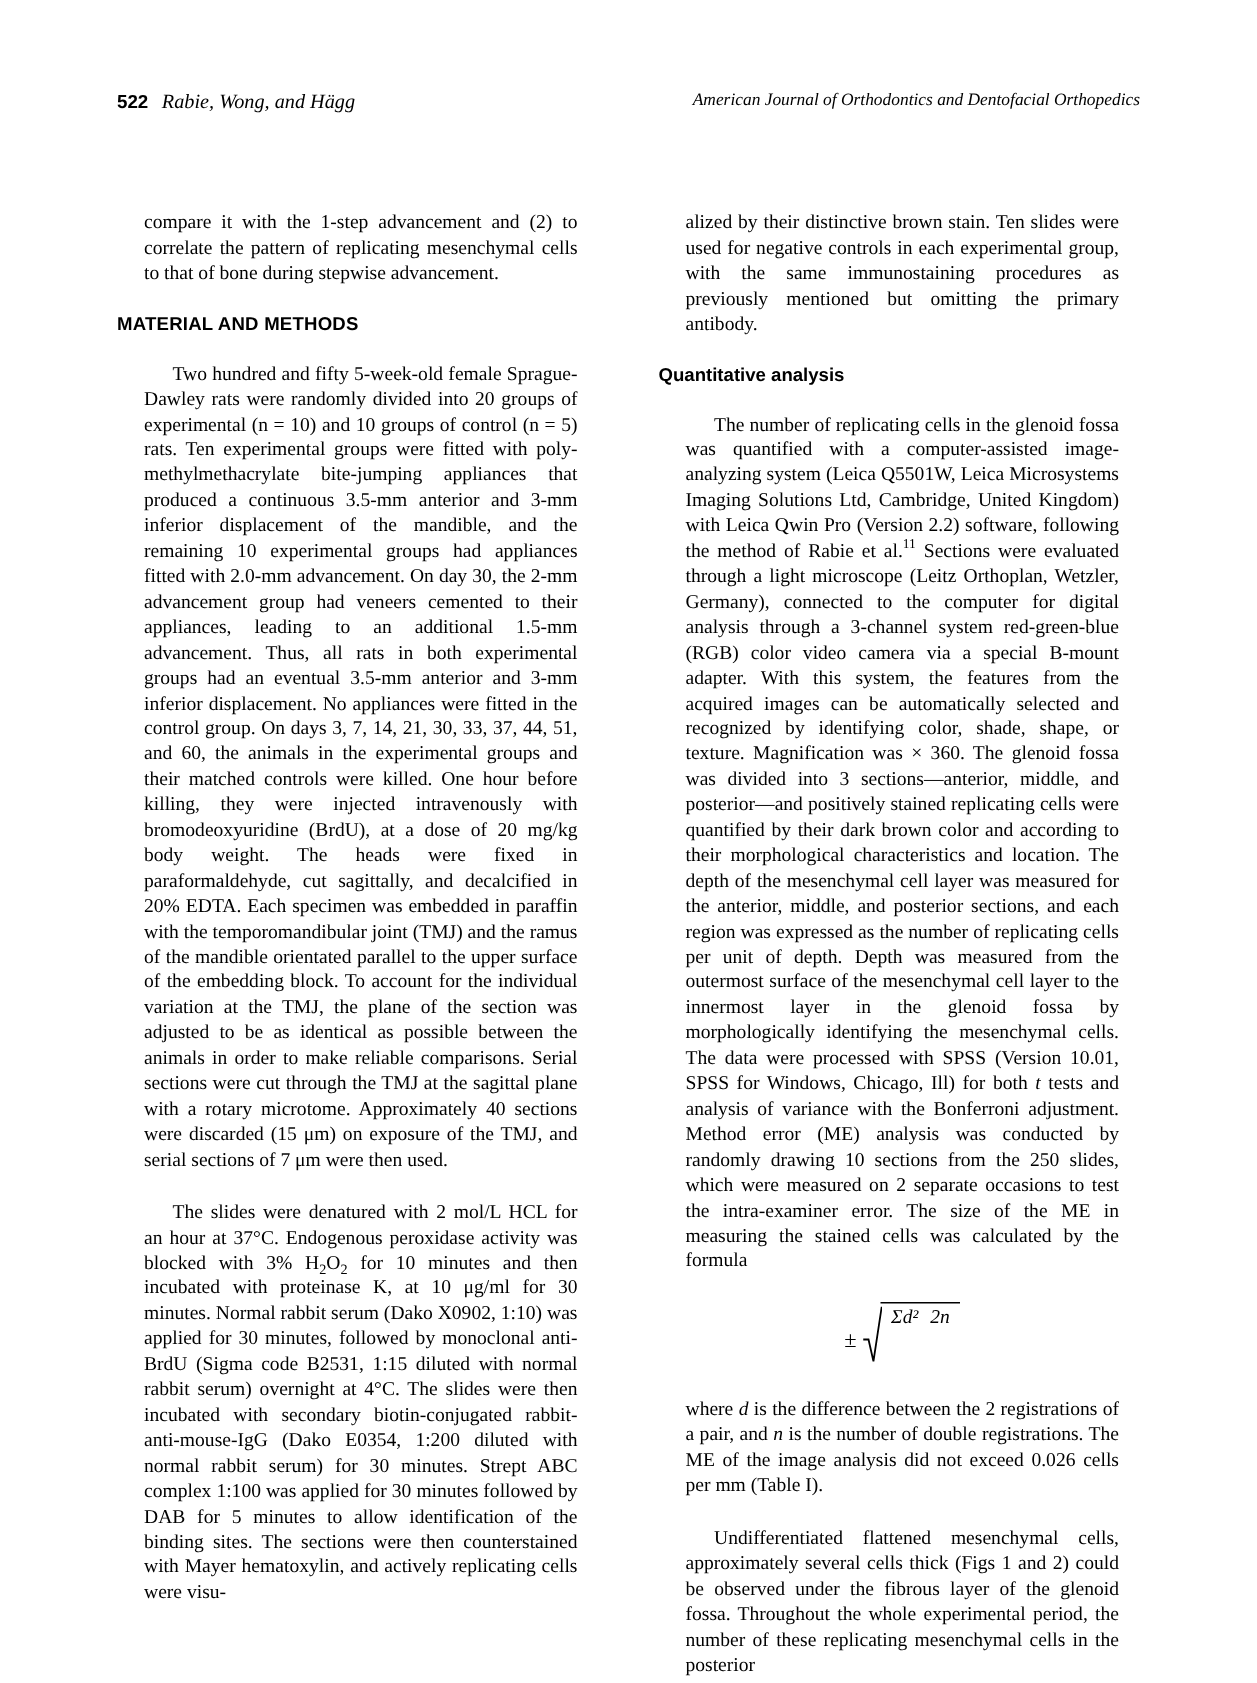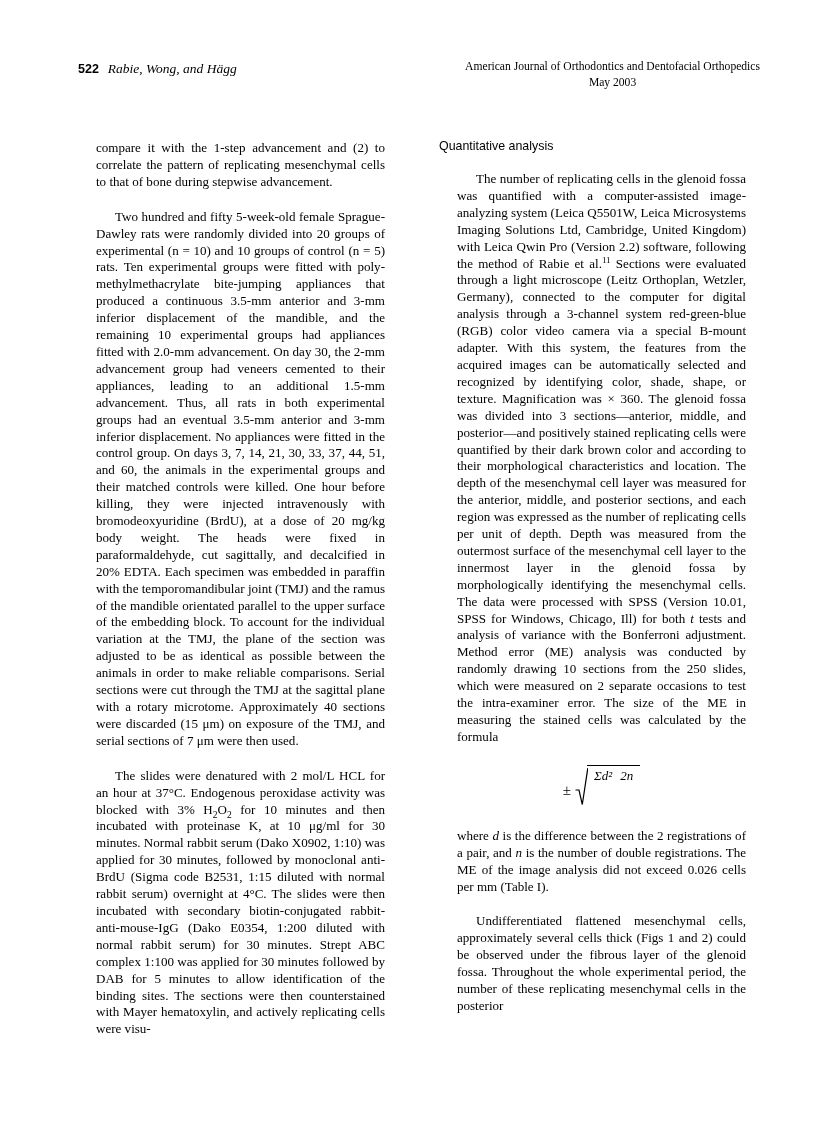--- a/index.html
+++ b/index.html
@@ -40,21 +40,22 @@
   }
   .rh-authors {
     font-style: italic;
     font-size: 13.5px;
     margin-left: 9px;
   }
   .rh-right {
     position: absolute;
     right: 0;
     top: 0;
-    text-align: center;
+    text-align: left;
+    font-style: italic;
     font-size: 11.6px;
     line-height: 15.5px;
   }
   .rh-right div { white-space: nowrap; }
 
   
   .columns {
     position: absolute;
     top: 122px;
     left: 78px;
@@ -81,21 +82,21 @@
   h2.section {
     font-family: "Liberation Sans", "DejaVu Sans", sans-serif;
     font-weight: bold;
     font-size: 12.4px;
     margin: 17px 0 8px 0;
     line-height: 14px;
     letter-spacing: 0.15px;
   }
   h3.subsection {
     font-family: "Liberation Sans", "DejaVu Sans", sans-serif;
-    font-weight: normal;
+    font-weight: bold;
     font-size: 12.4px;
     margin: 17px 0 8px 0;
     line-height: 14px;
   }
   .gap-before { margin-top: 15px; }
 
   sup.ref {
     font-size: 9px;
     vertical-align: super;
     line-height: 0;
@@ -148,40 +149,41 @@
 <body>
 
 <div class="page">
 
   <div class="running-head">
     <div class="rh-left">
       <span class="rh-pageno">522</span><span class="rh-authors">Rabie, Wong, and Hägg</span>
     </div>
     <div class="rh-right">
       <div>American Journal of Orthodontics and Dentofacial Orthopedics</div>
-      <div>May 2003</div>
     </div>
   </div>
 
   <div class="columns">
 
     <div class="col col-left">
 
       <p class="body">compare it with the 1-step advancement and (2) to correlate the pattern of replicating mesenchymal cells to that of bone during stepwise advancement.</p>
 
+      <h2 class="section">MATERIAL AND METHODS</h2>
 
       <p class="body indent">Two hundred and fifty 5-week-old female Sprague-Dawley rats were randomly divided into 20 groups of experimental (n = 10) and 10 groups of control (n = 5) rats. Ten experimental groups were fitted with poly-methylmethacrylate bite-jumping appliances that produced a continuous 3.5-mm anterior and 3-mm inferior displacement of the mandible, and the remaining 10 experimental groups had appliances fitted with 2.0-mm advancement. On day 30, the 2-mm advancement group had veneers cemented to their appliances, leading to an additional 1.5-mm advancement. Thus, all rats in both experimental groups had an eventual 3.5-mm anterior and 3-mm inferior displacement. No appliances were fitted in the control group. On days 3, 7, 14, 21, 30, 33, 37, 44, 51, and 60, the animals in the experimental groups and their matched controls were killed. One hour before killing, they were injected intravenously with bromodeoxyuridine (BrdU), at a dose of 20 mg/kg body weight. The heads were fixed in paraformaldehyde, cut sagittally, and decalcified in 20% EDTA. Each specimen was embedded in paraffin with the temporomandibular joint (TMJ) and the ramus of the mandible orientated parallel to the upper surface of the embedding block. To account for the individual variation at the TMJ, the plane of the section was adjusted to be as identical as possible between the animals in order to make reliable comparisons. Serial sections were cut through the TMJ at the sagittal plane with a rotary microtome. Approximately 40 sections were discarded (15 μm) on exposure of the TMJ, and serial sections of 7 μm were then used.</p>
 
 
       <p class="body indent"><span>The slides were denatured with 2 mol/L HCL for an hour at 37°C. Endogenous peroxidase activity was blocked with 3% H</span><sub class="chem">2</sub><span>O</span><sub class="chem">2</sub><span> for 10 minutes and then incubated with proteinase K, at 10 μg/ml for 30 minutes. Normal rabbit serum (Dako X0902, 1:10) was applied for 30 minutes, followed by monoclonal anti-BrdU (Sigma code B2531, 1:15 diluted with normal rabbit serum) overnight at 4°C. The slides were then incubated with secondary biotin-conjugated rabbit-anti-mouse-IgG (Dako E0354, 1:200 diluted with normal rabbit serum) for 30 minutes. Strept ABC complex 1:100 was applied for 30 minutes followed by DAB for 5 minutes to allow identification of the binding sites. The sections were then counterstained with Mayer hematoxylin, and actively replicating cells were visu-</span></p>
 
     </div>
 
     <div class="col col-right">
 
+      <p class="body">alized by their distinctive brown stain. Ten slides were used for negative controls in each experimental group, with the same immunostaining procedures as previously mentioned but omitting the primary antibody.</p>
 
       <h3 class="subsection">Quantitative analysis</h3>
 
       <p class="body indent"><span>The number of replicating cells in the glenoid fossa was quantified with a computer-assisted image-analyzing system (Leica Q5501W, Leica Microsystems Imaging Solutions Ltd, Cambridge, United Kingdom) with Leica Qwin Pro (Version 2.2) software, following the method of Rabie et al.</span><sup class="ref">11</sup><span> Sections were evaluated through a light microscope (Leitz Orthoplan, Wetzler, Germany), connected to the computer for digital analysis through a 3-channel system red-green-blue (RGB) color video camera via a special B-mount adapter. With this system, the features from the acquired images can be automatically selected and recognized by identifying color, shade, shape, or texture. Magnification was × 360. The glenoid fossa was divided into 3 sections—anterior, middle, and posterior—and positively stained replicating cells were quantified by their dark brown color and according to their morphological characteristics and location. The depth of the mesenchymal cell layer was measured for the anterior, middle, and posterior sections, and each region was expressed as the number of replicating cells per unit of depth. Depth was measured from the outermost surface of the mesenchymal cell layer to the innermost layer in the glenoid fossa by morphologically identifying the mesenchymal cells. The data were processed with SPSS (Version 10.01, SPSS for Windows, Chicago, Ill) for both </span><span class="ital">t</span><span> tests and analysis of variance with the Bonferroni adjustment. Method error (ME) analysis was conducted by randomly drawing 10 sections from the 250 slides, which were measured on 2 separate occasions to test the intra-examiner error. The size of the ME in measuring the stained cells was calculated by the formula</span></p>
 
       <div class="formula">
         <span class="pm">±</span>
         <span class="radical">
           <span class="radical-sign">
             <svg width="13" height="40" viewBox="0 0 13 40" aria-hidden="true">

